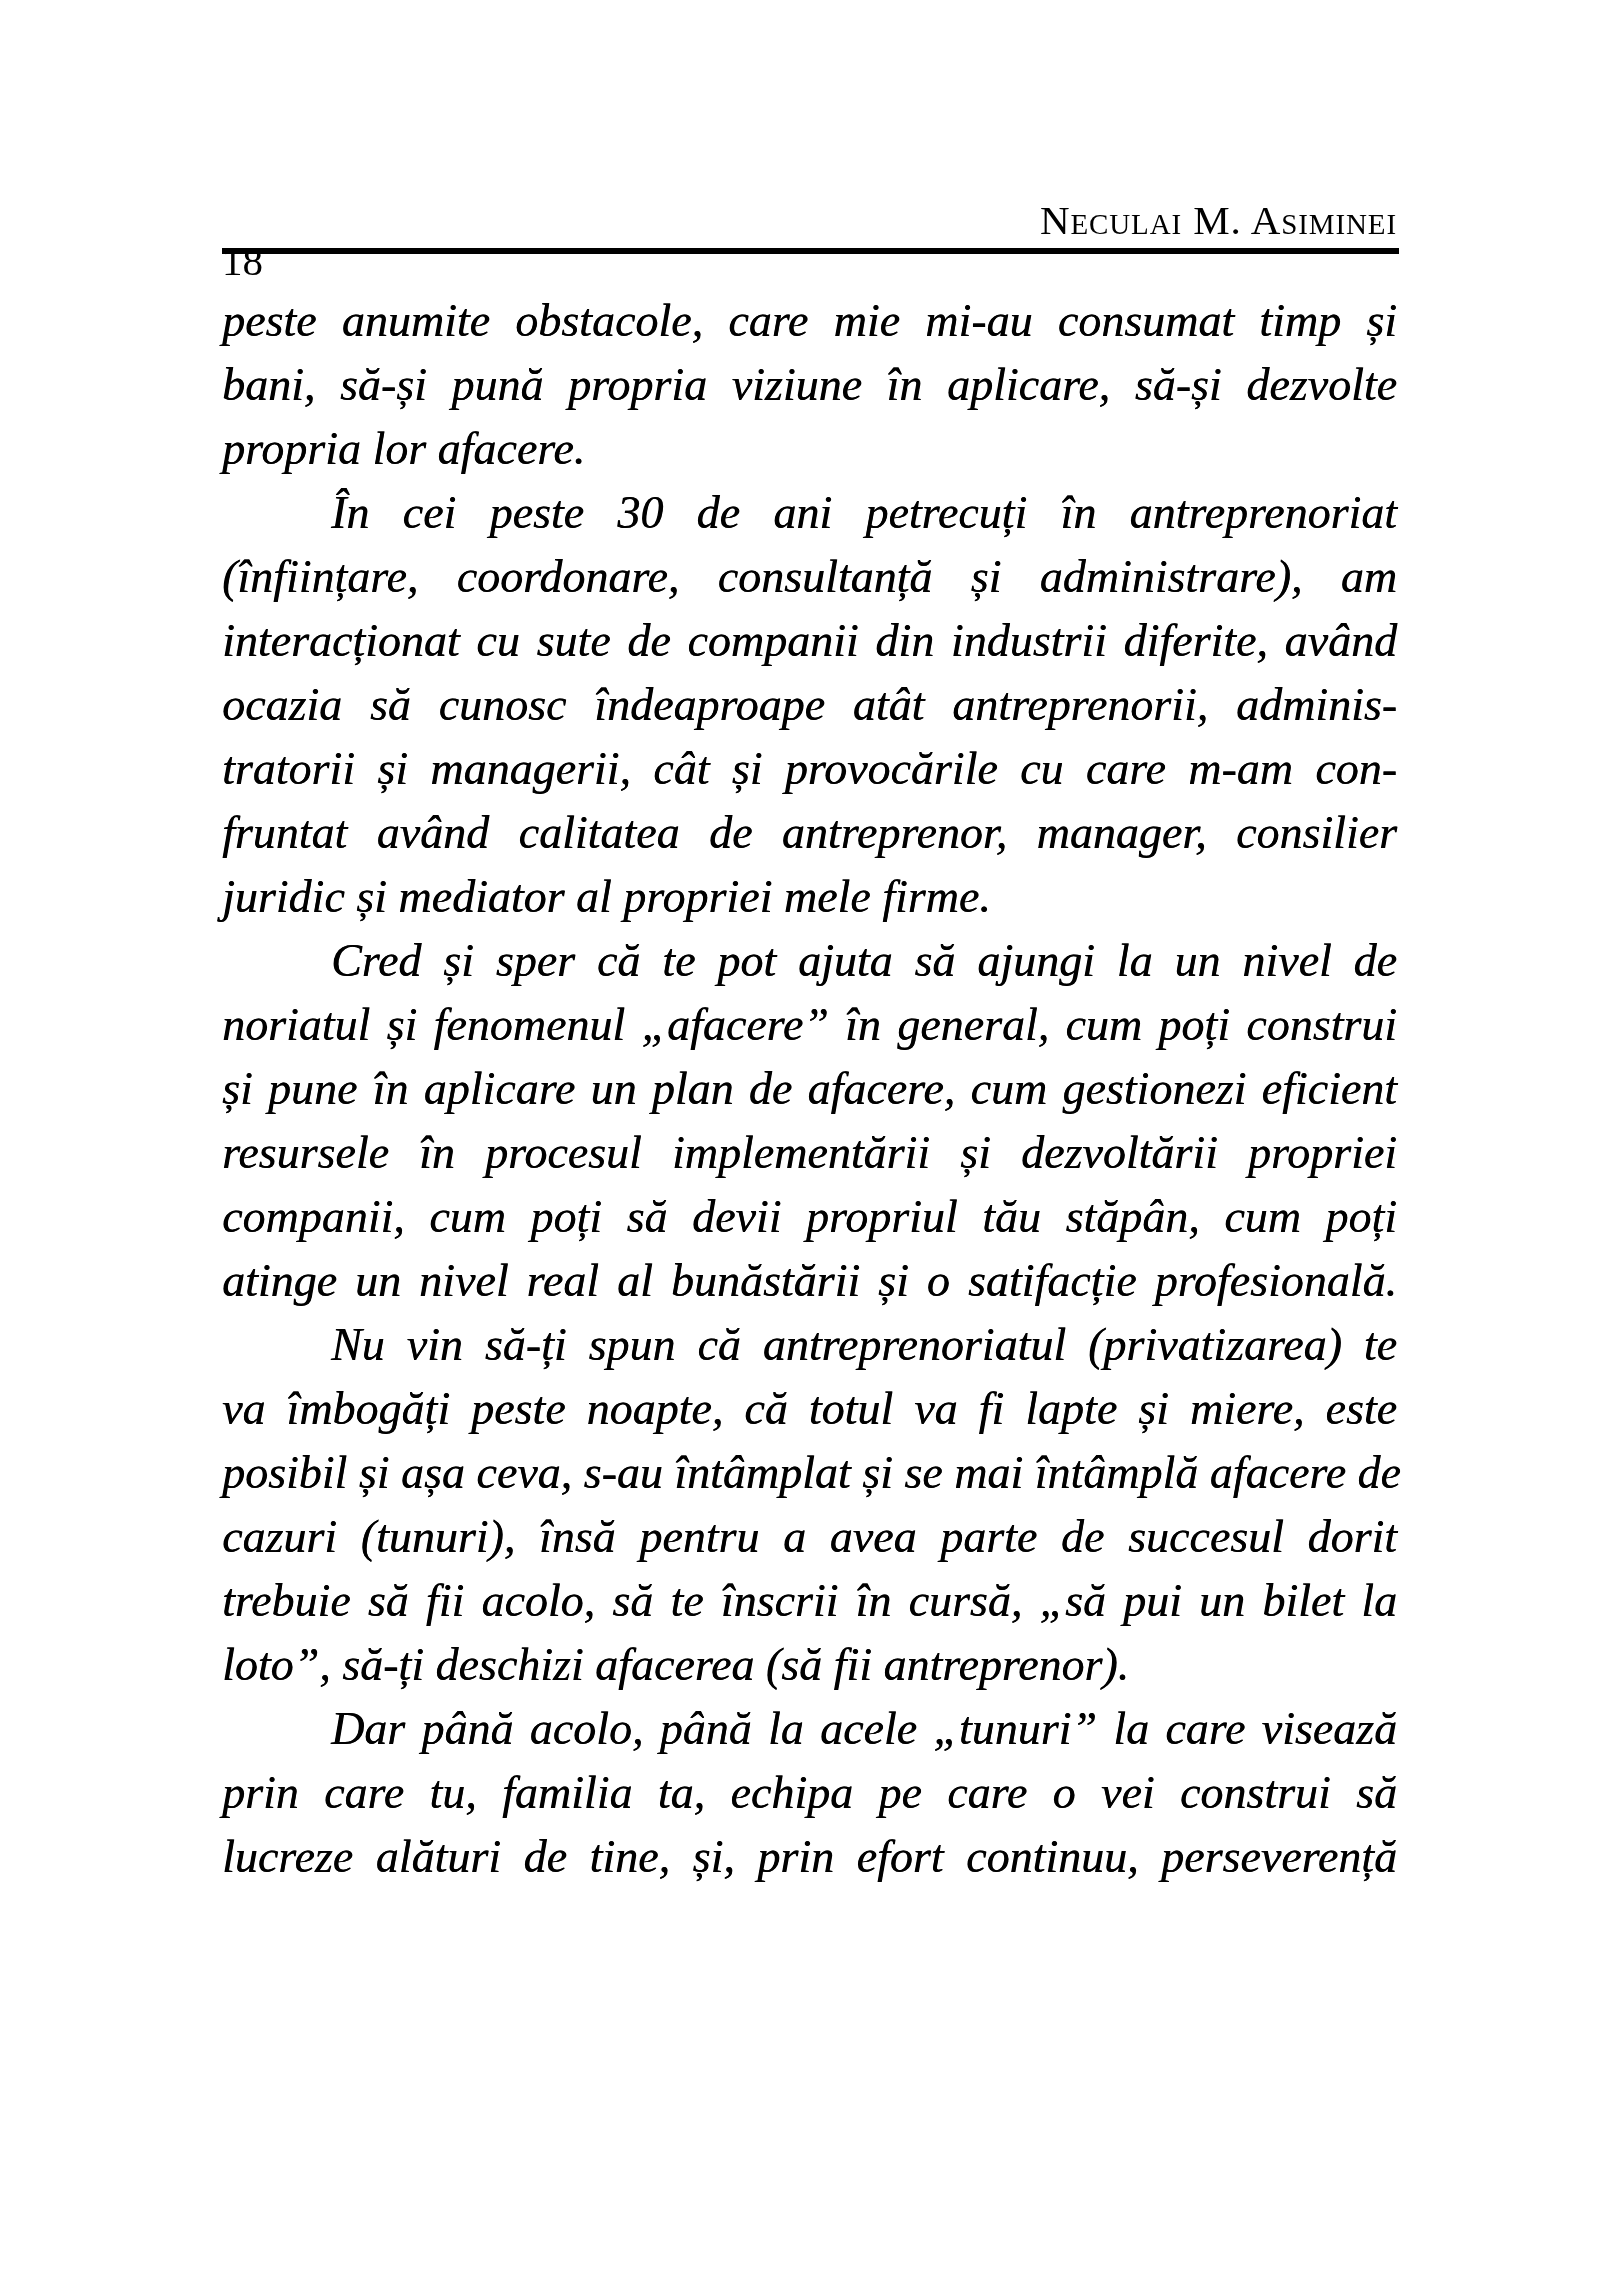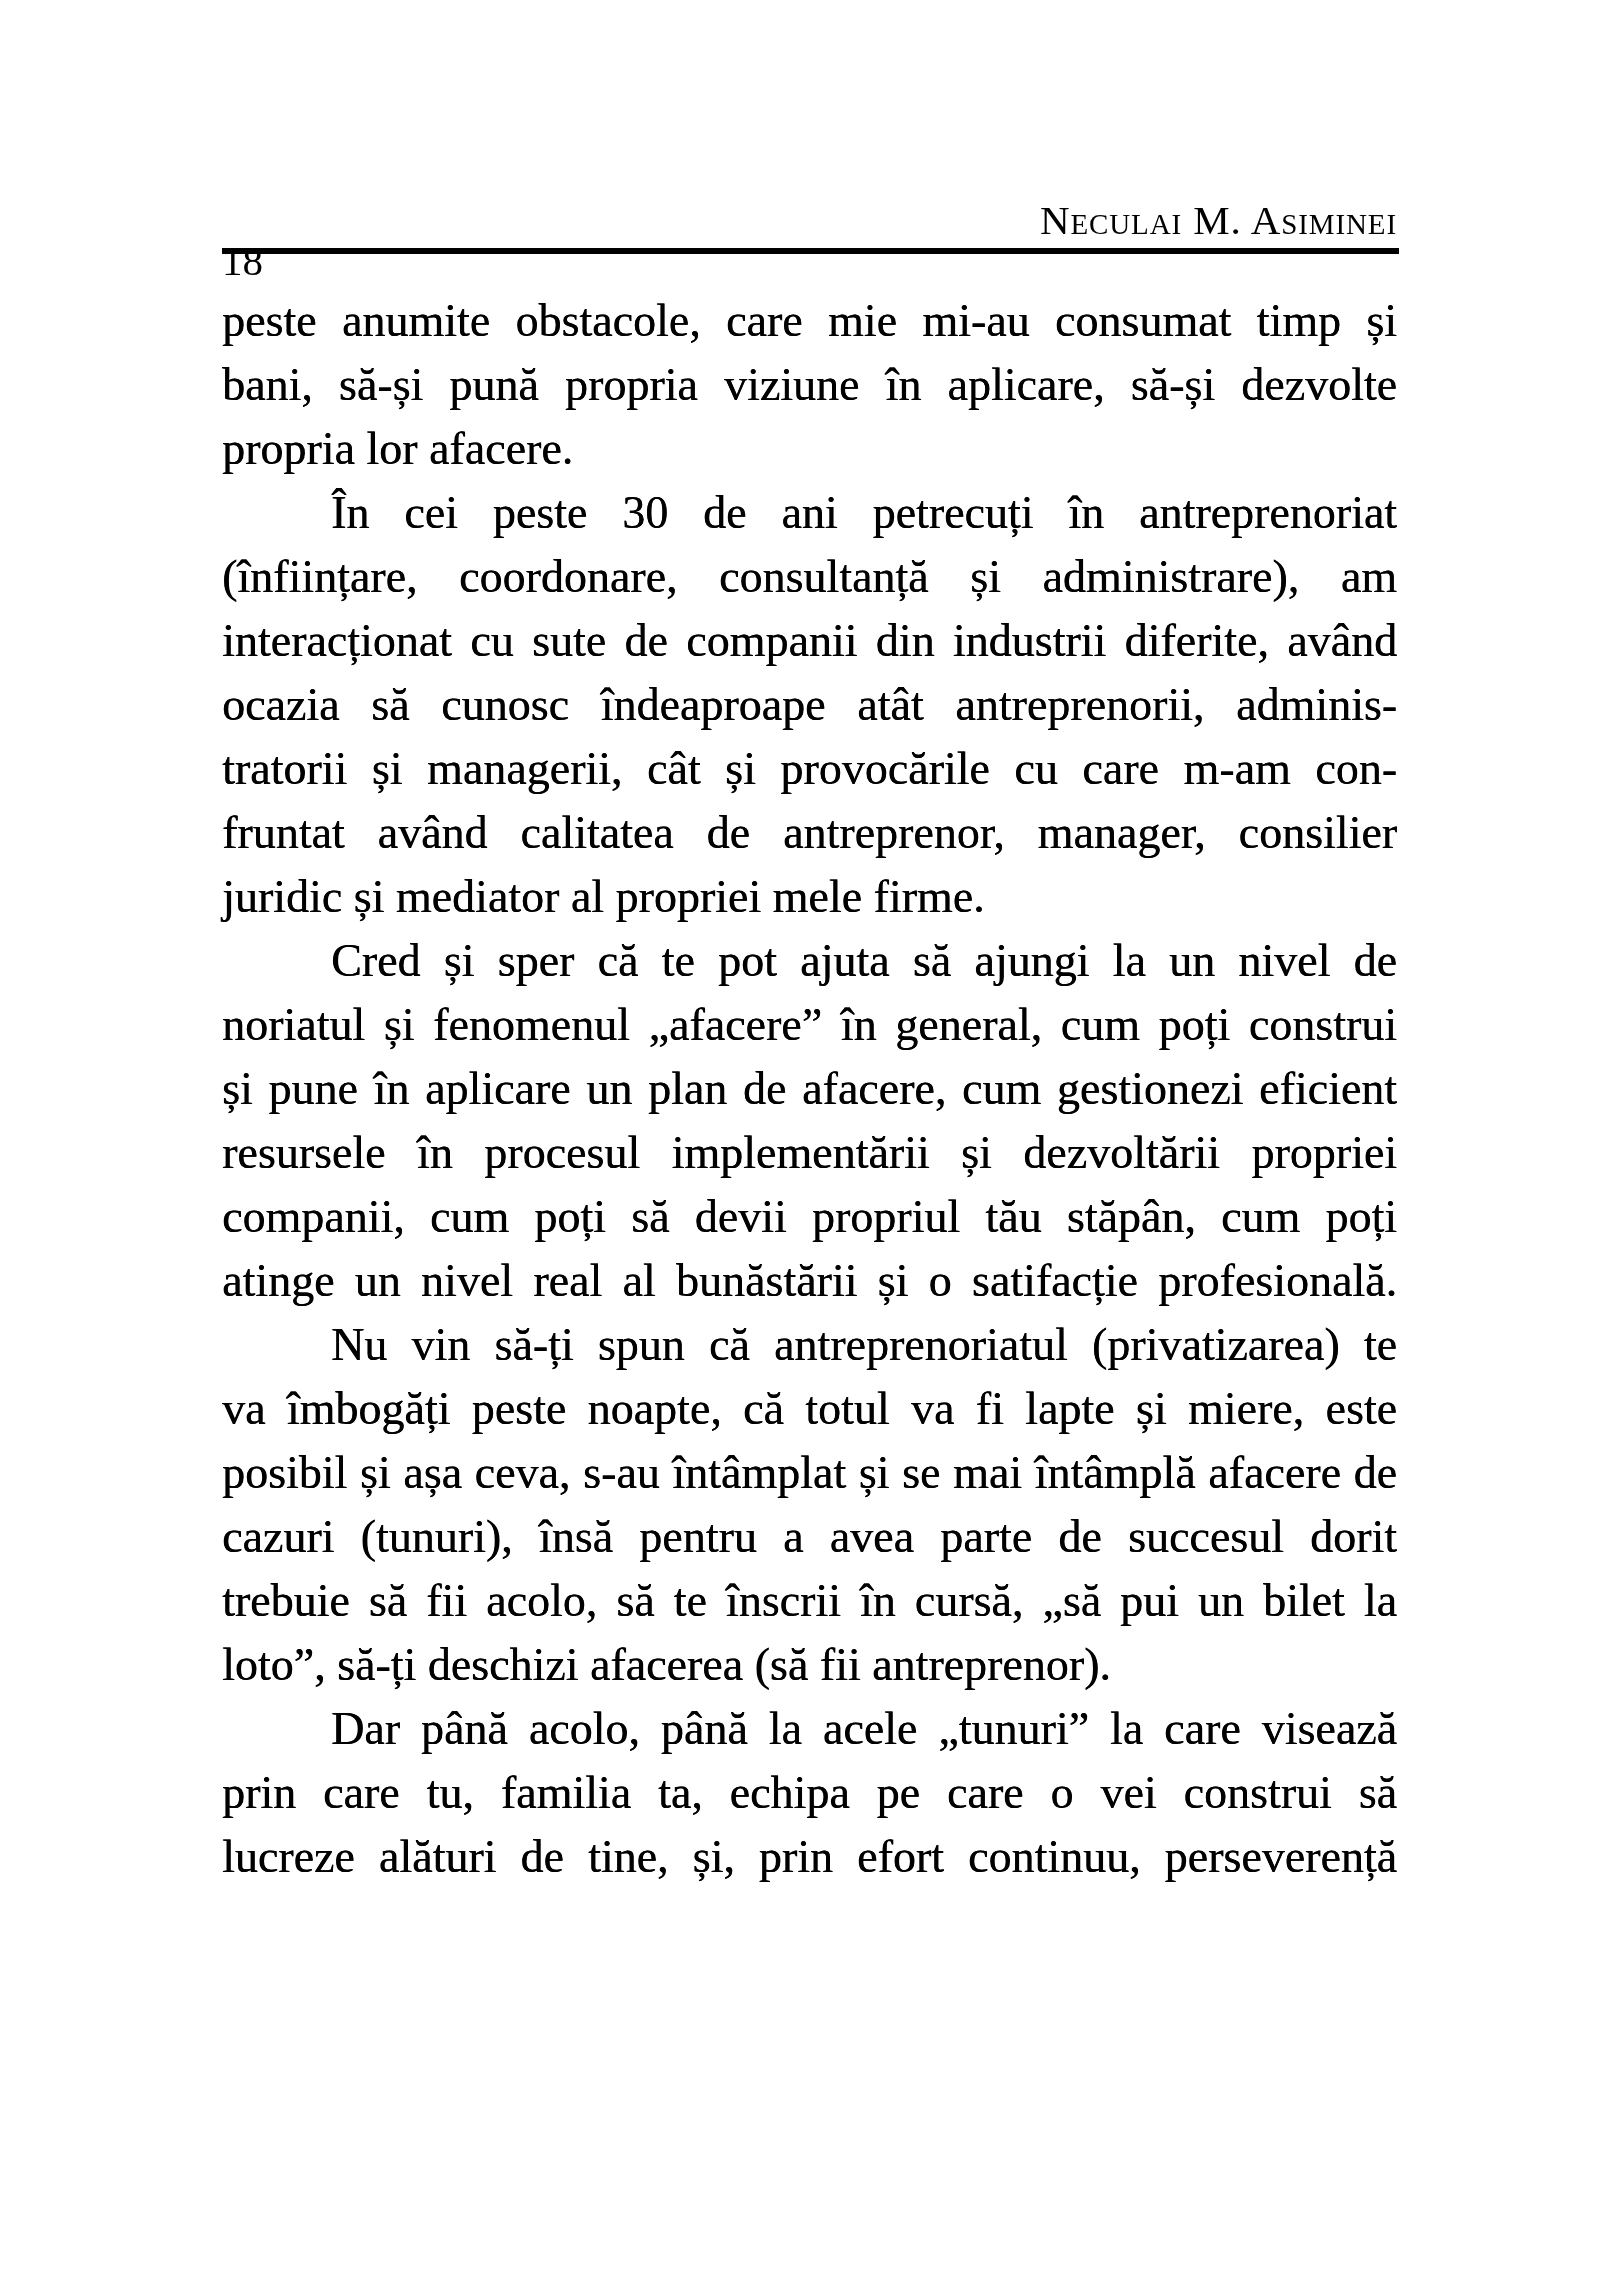--- a/index.html
+++ b/index.html
@@ -49,20 +49,21 @@
     width: 1175px;
   }
   .line {
     height: 64px;
     line-height: 64px;
     font-size: 46px;
     text-align: justify;
     text-align-last: justify;
     text-shadow: 0.4px 0 0 currentColor; 
     white-space: nowrap;
+    font-style: italic;
   }
   .line.indent { padding-left: 109px; }
   .line.para-end {
     text-align-last: left;
     white-space: nowrap;
   }
 </style>
 </head>
 <body>
 

